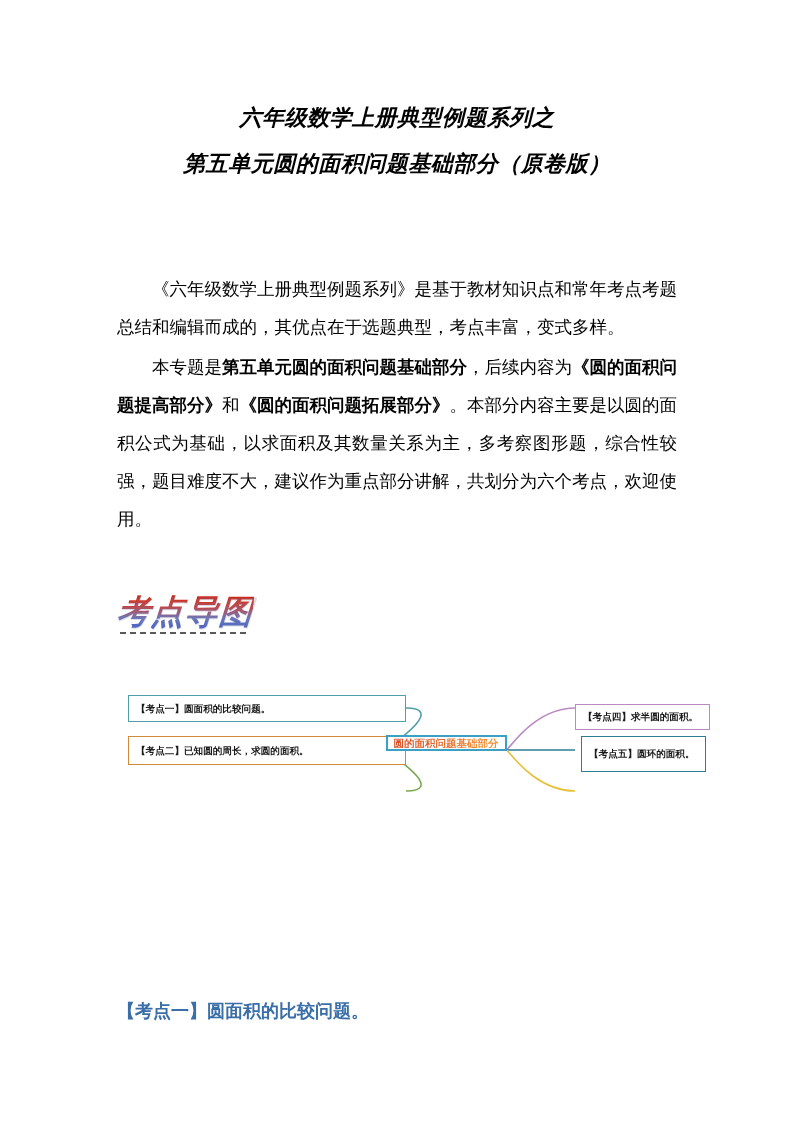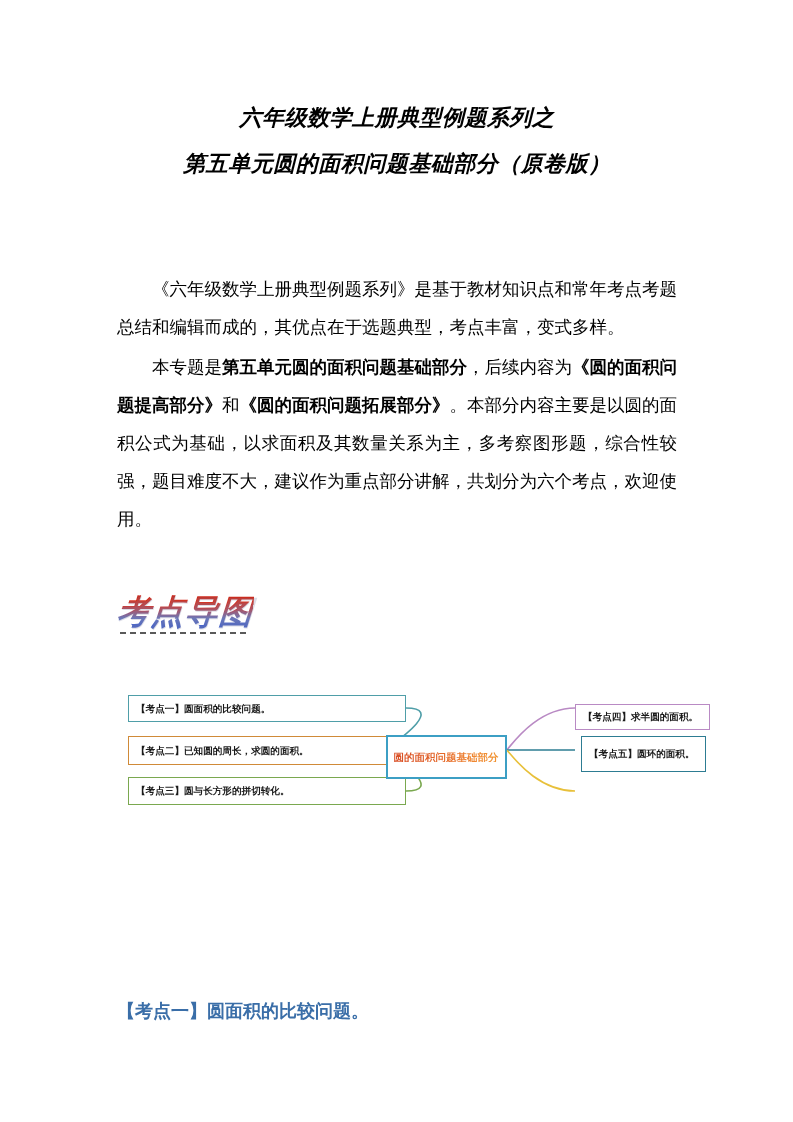--- a/index.html
+++ b/index.html
@@ -189,25 +189,22 @@
       <path d="M386.5,70 L455,70" id="conn-r2" fill="none" stroke-width="1.6" stroke="#2d7c92"></path>
       <path d="M386.5,70 C388.5,70 414,111 455,111" id="conn-r3" fill="none" stroke-width="1.6" stroke="#e8c03a"></path>
     </svg>
 
     <div class="node" id="node-l1" style="left: 8px; top: 15px; width: 278px; height: 27px; border-color: rgb(79, 158, 168);">
       <span>【考点一】圆面积的比较问题。</span>
     </div>
     <div class="node" id="node-l2" style="left: 8px; top: 56px; width: 278px; height: 29px; border-color: rgb(208, 138, 56);">
       <span>【考点二】已知圆的周长，求圆的面积。</span>
     </div>
-    <div class="node" id="node-l3" style="left: 8px; top: 97px; width: 278px; height: 28px; border-color: rgb(122, 168, 79);">
-      <span>【考点三】圆与长方形的拼切转化。</span>
-    </div>
-
-    <div class="node-center" id="node-center" style="left: 265.5px; top: 55px; width: 121px; height: 44px; border-color: rgb(60, 159, 196);">
+
+    <div class="node-center" id="node-center" style="left: 265.5px; top: 55px; width: 121px; height: 16px; border-color: rgb(60, 159, 196);">
       <span class="center-text">圆的面积问题基础部分</span>
     </div>
 
     <div class="node" id="node-r1" style="left: 455px; top: 24px; width: 135px; height: 26px; border-color: rgb(185, 138, 196);">
       <span>【考点四】求半圆的面积。</span>
     </div>
     <div class="node" id="node-r2" style="left: 461px; top: 56px; width: 125px; height: 36px; border-color: rgb(45, 124, 146);">
       <span>【考点五】圆环的面积。</span>
     </div>
   </div>

